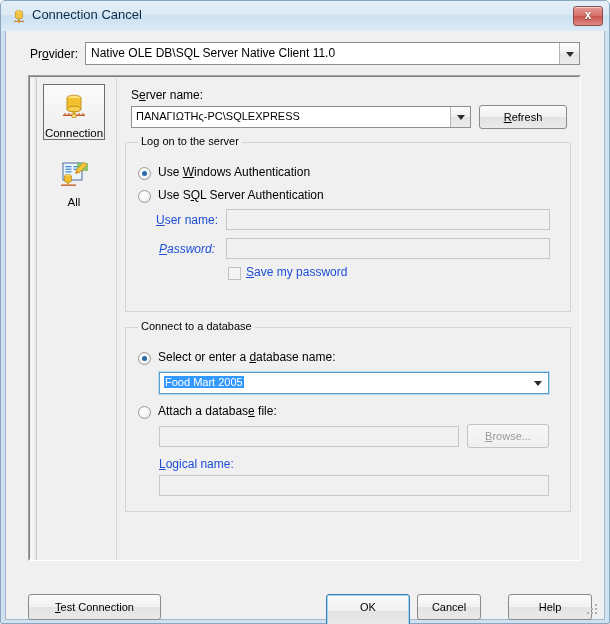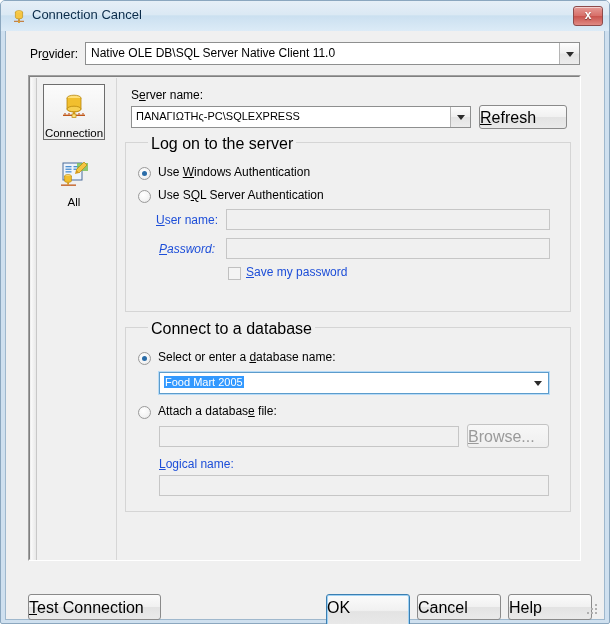--- a/index.html
+++ b/index.html
@@ -199,24 +199,24 @@
   .dim { color: #1d4ed8; }
 
   .groupbox {
     position: absolute;
     border: 1px solid #d5d5d5;
     border-top: 1px solid #d5d5d5;
     box-sizing: border-box;
   }
   .groupbox > .gb-title {
     position: absolute;
-    top: -8px; left: 22px;
+    top: -8px; left: 12px;
     background: #f0f0f0;
     padding: 0 3px;
-    font-size: 16px;
+    font-size: 11px;
     white-space: nowrap;
   }
 
   .textbox {
     position: absolute;
     background: #ffffff;
     border: 1px solid #8e8f8f;
     box-sizing: border-box;
     font-size: 12px;
   }
@@ -278,21 +278,22 @@
     cursor: pointer;
   }
 
   
   .btn {
     position: absolute;
     background: linear-gradient(to bottom, #fbfbfb 0%, #f1f1f1 48%, #e3e3e3 52%, #eaeaea 100%);
     border: 1px solid #8a8a8a;
     border-radius: 3px;
     box-sizing: border-box;
-    font-size: 16px;
+    font-size: 11px;
+    text-align: center;
     cursor: pointer;
     color: #000;
   }
   .btn.disabled {
     color: #9a9a9a;
     border-color: #c3c3c3;
     background: linear-gradient(to bottom,#f7f7f7,#efefef);
   }
   .btn.default {
     border: 1px solid #3c7fb1;
@@ -444,21 +445,21 @@
         </div>
       </div>
     </div>
 
     <div class="btn" style="left:22px; top:563px; width:133px; height:26px; line-height:25px;">
       <span><u>T</u>est Connection</span>
     </div>
     <div class="btn default" style="left:320px; top:563px; width:84px; height:34px; line-height:25px;">
       <span>OK</span>
     </div>
-    <div class="btn" style="left:411px; top:563px; width:84px; height:26px; line-height:25px;">
+    <div class="btn" style="left:411px; top:563px; width:64px; height:26px; line-height:25px;">
       <span>Cancel</span>
     </div>
     <div class="btn" style="left:502px; top:563px; width:84px; height:26px; line-height:25px;">
       <span>Help</span>
     </div>
 
     <div id="grip">
       <span class="grip-dot" style="left:8px; top:0px;"></span>
       <span class="grip-dot" style="left:4px; top:4px;"></span>
       <span class="grip-dot" style="left:8px; top:4px;"></span>

